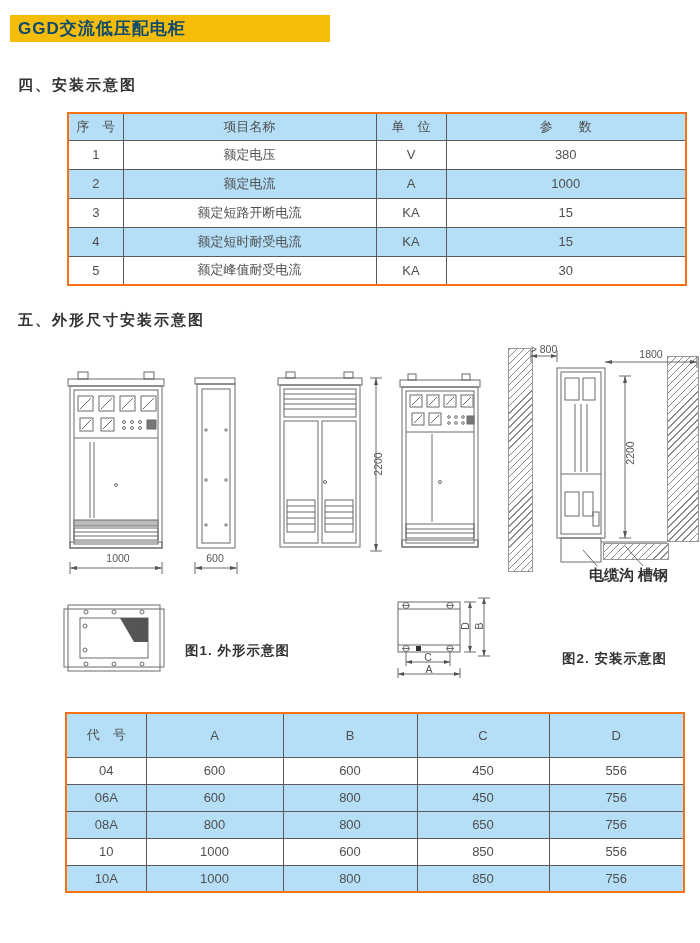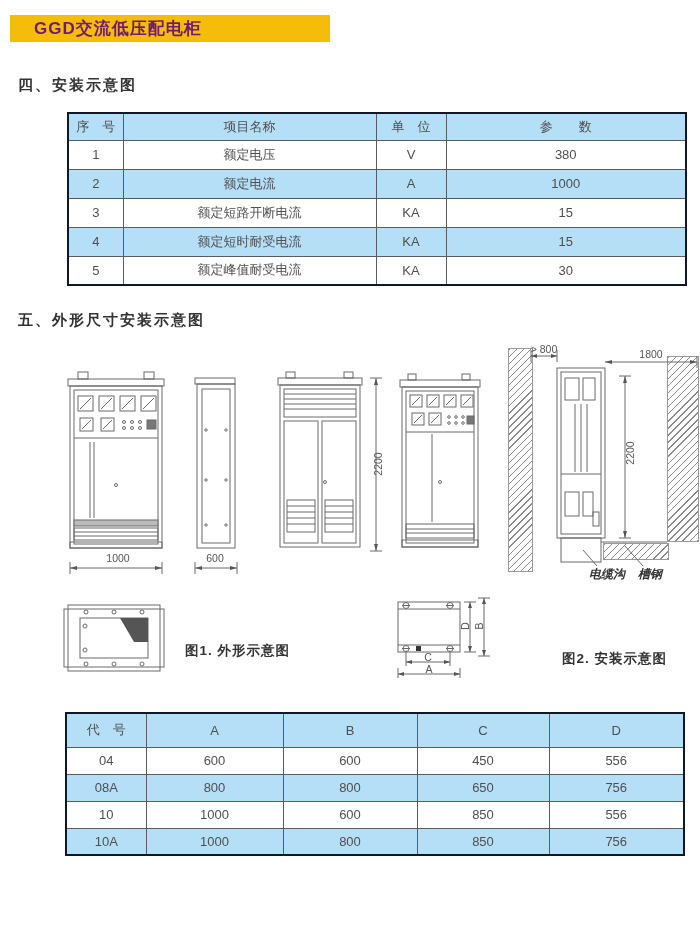--- a/index.html
+++ b/index.html
@@ -1,46 +1,46 @@
 <!DOCTYPE html>
 <html><head>
 <meta charset="utf-8">
 <style>
   html,body{margin:0;padding:0;background:#e8e8e8;}
   .page{position:relative;width:700px;height:943px;background:#ffffff;overflow:hidden;
         font-family:"Liberation Sans","DejaVu Sans",sans-serif;color:#4a4a4a;}
   
   .banner{position:absolute;left:10px;top:15px;width:320px;height:27px;background:#F5BD0A;
           display:flex;align-items:center;}
-  .banner span{font-size:17px;font-weight:bold;color:#701a75;padding-left:24px;letter-spacing:1px;}
+  .banner span{font-size:17px;font-weight:bold;color:#0c4a6e;padding-left:8px;letter-spacing:1px;}
   
   .sec-h{position:absolute;font-size:15px;font-weight:bold;color:#333;letter-spacing:2px;margin:0;}
   .h-tech{left:18px;top:76px;}
   .h-dim{left:18px;top:311px;}
   
   table.tbl{position:absolute;border-collapse:collapse;table-layout:fixed;
-            border:2px solid #0f172a;}
+            border:2px solid #f97316;}
   table.tbl th,table.tbl td{border:1px solid #5a5a5a;text-align:center;vertical-align:middle;
             font-size:13px;font-weight:normal;color:#4f4f4f;padding:0;overflow:hidden;}
   .tbl-tech{left:67px;top:112px;width:618px;}
   .tbl-tech thead tr{height:27px;}
   .tbl-tech tbody tr{height:29px;}
   .tbl-size{left:65px;top:712px;width:618px;}
-  .tbl-size thead tr{height:34px;padding-left:36px;}
+  .tbl-size thead tr{height:44px;padding-left:36px;}
   .tbl-size tbody tr{height:27px;}
   tr.blue{background:#B5DFF7;}
   
   .fig{position:absolute;}
   .fig svg{display:block;}
   .dim-label{position:absolute;font-size:10.5px;color:#555;text-align:center;white-space:nowrap;}
   .vlabel{transform:rotate(-90deg);transform-origin:center center;}
   .caption{position:absolute;font-size:13.5px;font-weight:bold;color:#333;letter-spacing:1px;}
   .hatch{position:absolute;background:repeating-linear-gradient(135deg,#8a8a8a 0,#8a8a8a 1px,transparent 1px,transparent 5px);
          border:1px solid #999;}
-  .zh-small{position:absolute;font-size:12px;color:#333;font-weight:bold;white-space:nowrap;font-style:italic;}
+  .zh-small{position:absolute;font-size:15px;color:#333;font-weight:bold;white-space:nowrap;}
 </style>
 </head>
 <body>
 
 <div class="page">
 
   <div class="banner">
     <span>GGD交流低压配电柜</span>
   </div>
 
@@ -353,20 +353,27 @@
     </thead>
     <tbody>
       <tr>
         <td>04</td>
         <td>600</td>
         <td>600</td>
         <td>450</td>
         <td>556</td>
       </tr>
       <tr class="blue">
+        <td>06A</td>
+        <td>600</td>
+        <td>800</td>
+        <td>450</td>
+        <td>756</td>
+      </tr>
+      <tr class="blue">
         <td>08A</td>
         <td>800</td>
         <td>800</td>
         <td>650</td>
         <td>756</td>
       </tr>
       <tr>
         <td>10</td>
         <td>1000</td>
         <td>600</td>

